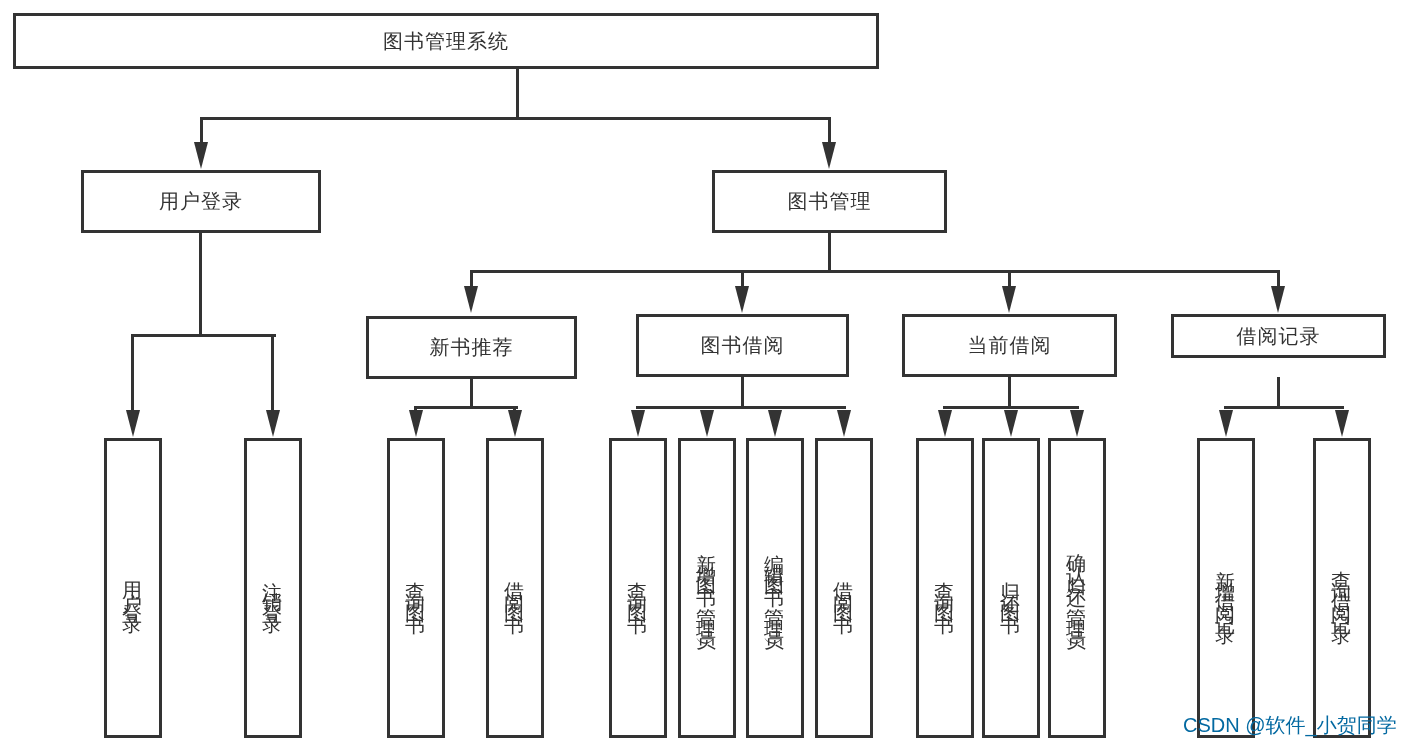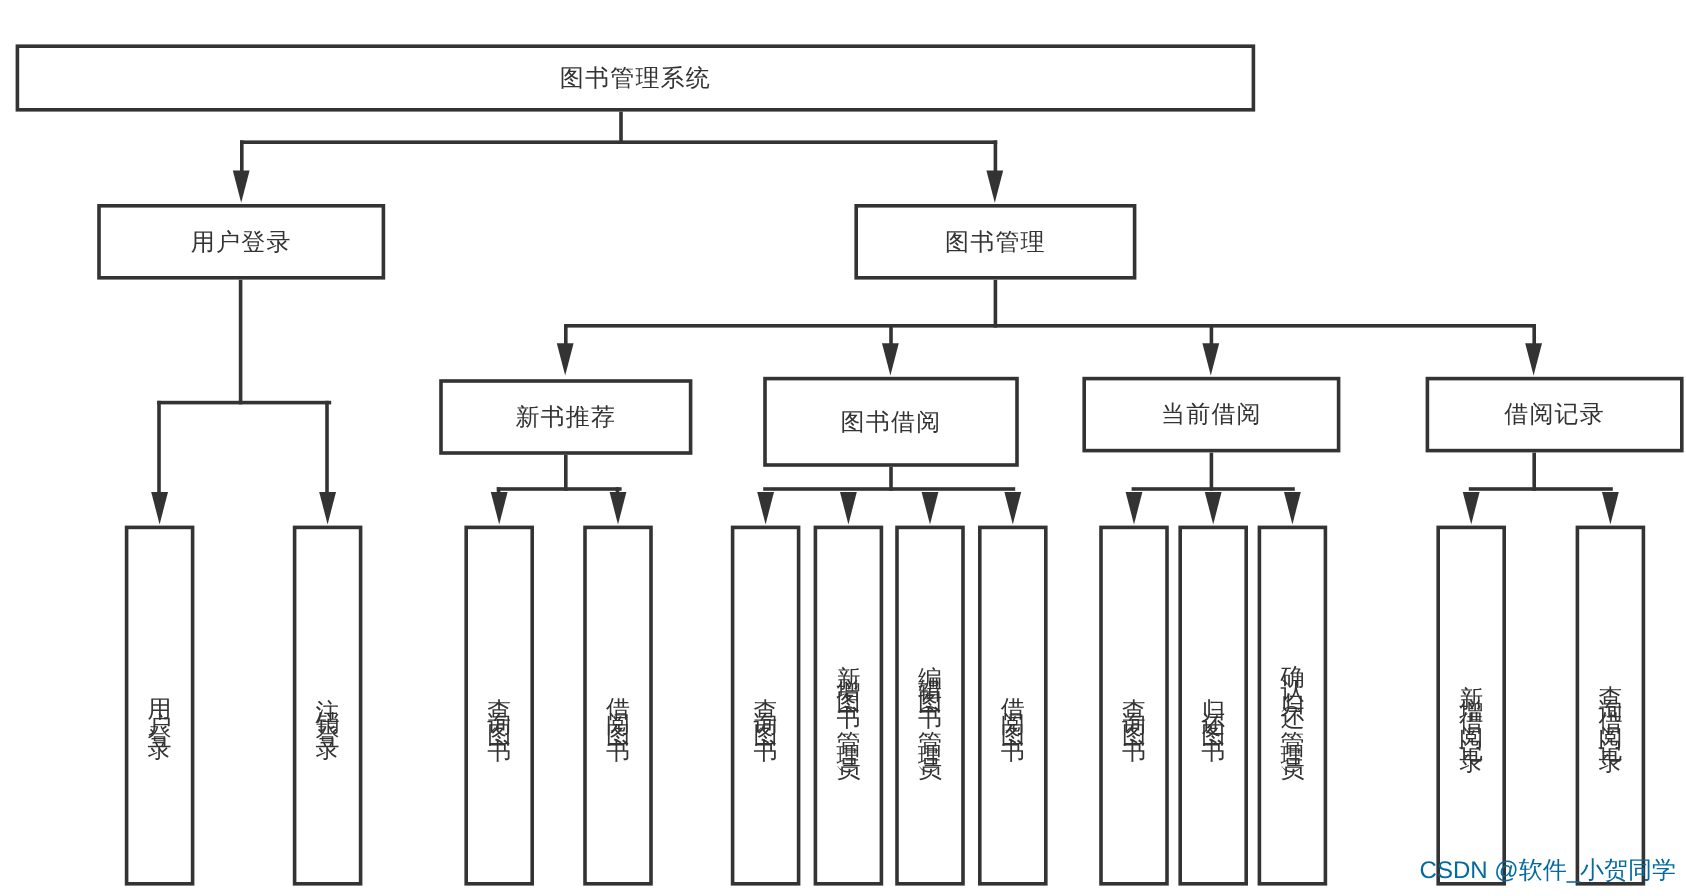--- a/index.html
+++ b/index.html
@@ -50,33 +50,33 @@
     position:absolute;left:1183px;top:712px;
     font-size:20px;color:#0369a1;
     white-space:nowrap;z-index:3;
   }
 </style>
 </head>
 <body>
 
 <div class="canvas">
 
-  <div class="hnode" style="left:13px;top:13px;width:1033px;height:56px;margin-top:24px;">图书管理系统</div>
+  <div class="hnode" style="left:13px;top:13px;width:866px;height:56px;">图书管理系统</div>
 
   <div class="hnode" style="left:81px;top:170px;width:240px;height:63px;">用户登录</div>
 
   <div class="hnode" style="left:712px;top:170px;width:235px;height:63px;">图书管理</div>
 
   <div class="hnode" style="left:366px;top:316px;width:211px;height:63px;">新书推荐</div>
 
-  <div class="hnode" style="left:636px;top:314px;width:213px;height:75px;">图书借阅</div>
+  <div class="hnode" style="left:636px;top:314px;width:213px;height:63px;">图书借阅</div>
 
   <div class="hnode" style="left:902px;top:314px;width:215px;height:63px;">当前借阅</div>
 
-  <div class="hnode" style="left:1171px;top:314px;width:215px;height:63px;margin-left:17px;">借阅记录</div>
+  <div class="hnode" style="left:1171px;top:314px;width:215px;height:44px;">借阅记录</div>
 
   <div class="leaf" style="left:104px;">
       <span>用户登录</span>
     </div>
   <div class="leaf" style="left:244px;">
       <span>注销登录</span>
     </div>
 
   <div class="leaf" style="left:387px;">
       <span>查询图书</span>

